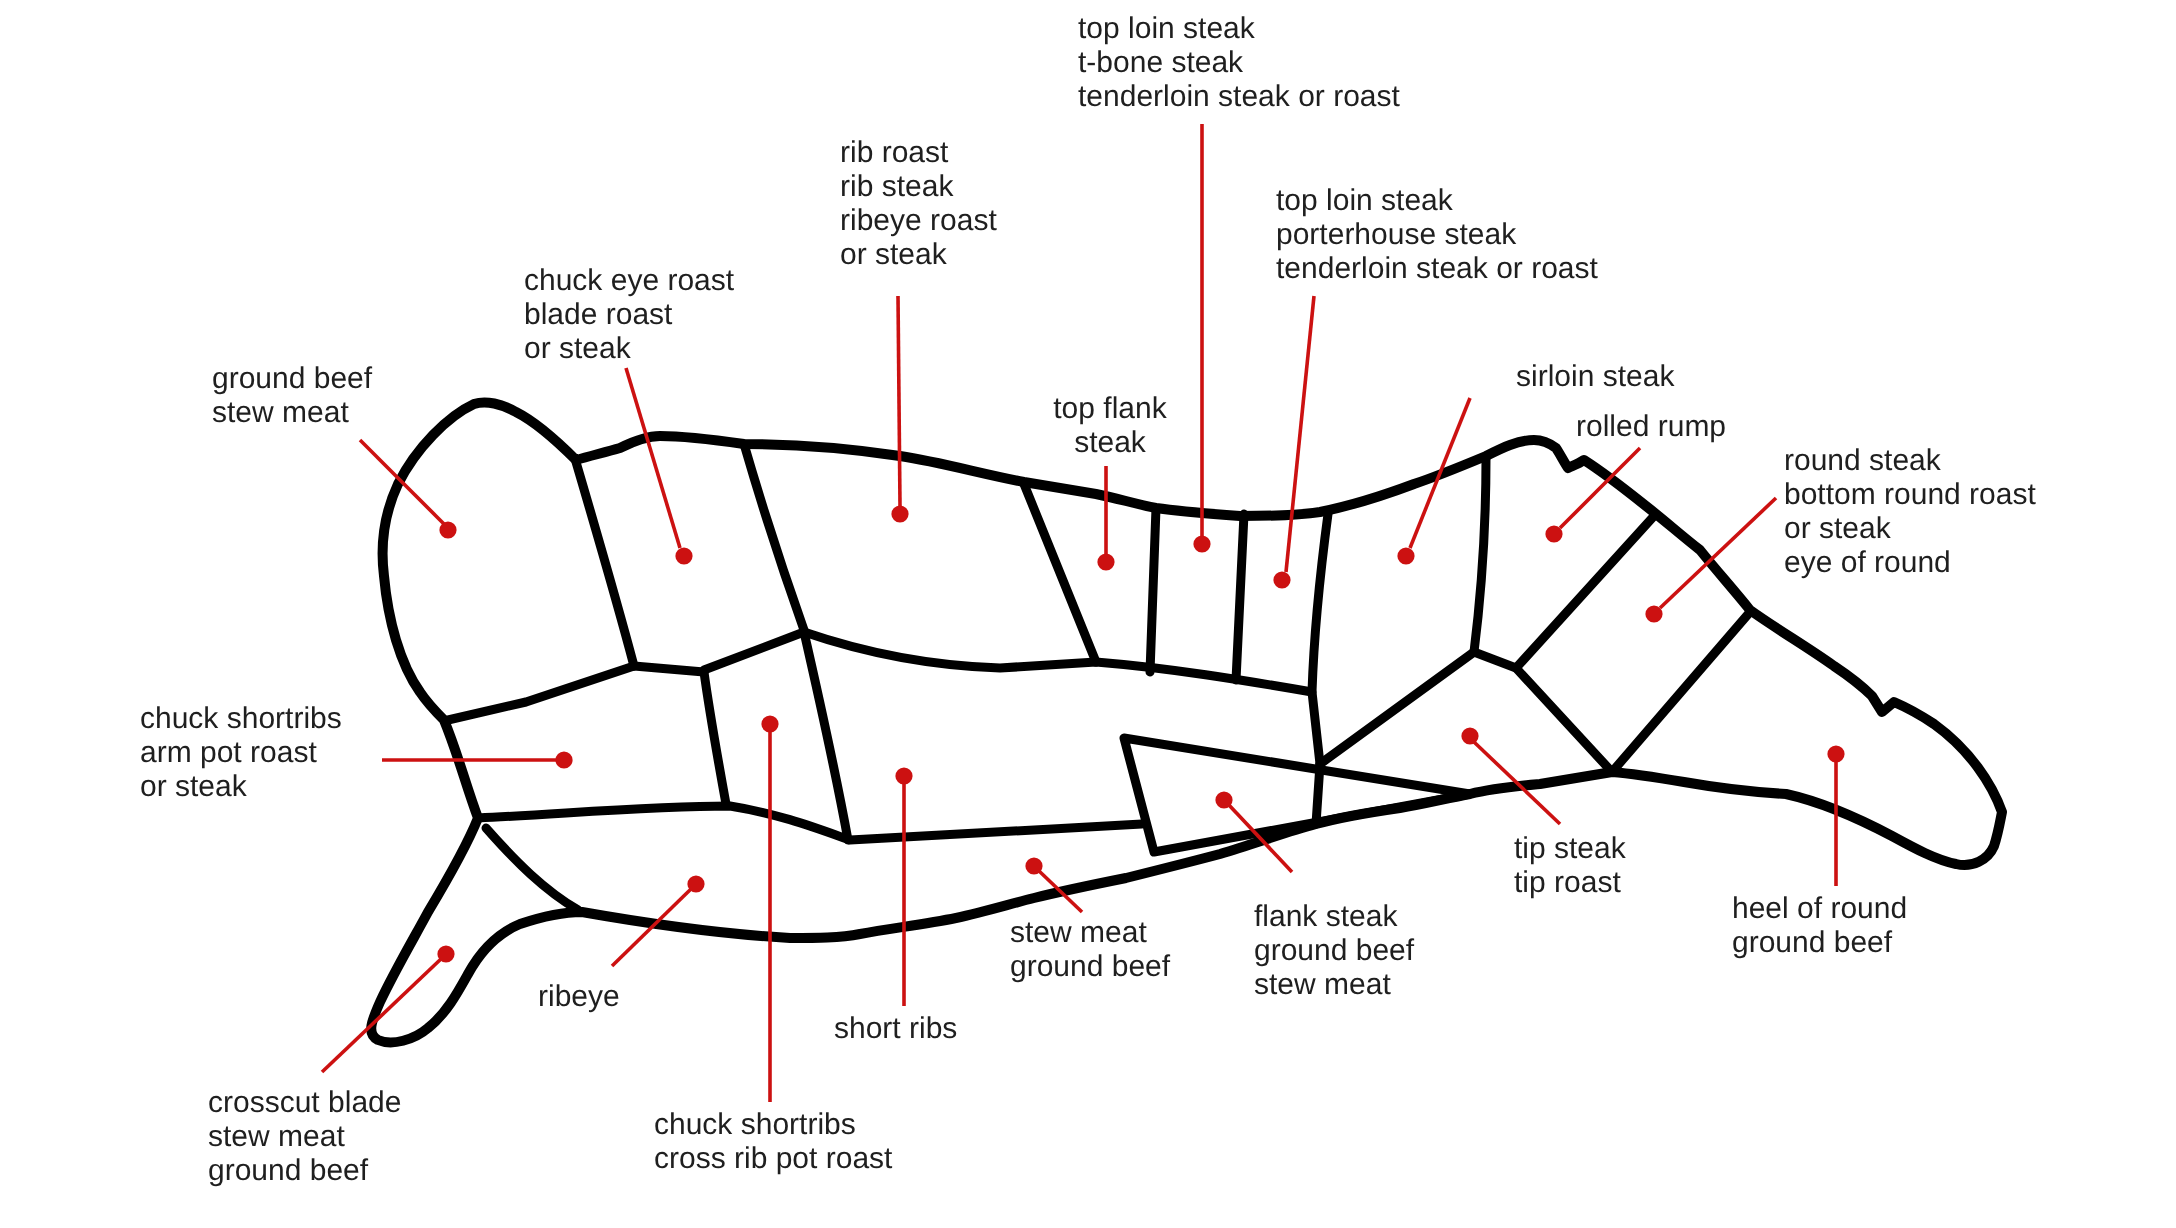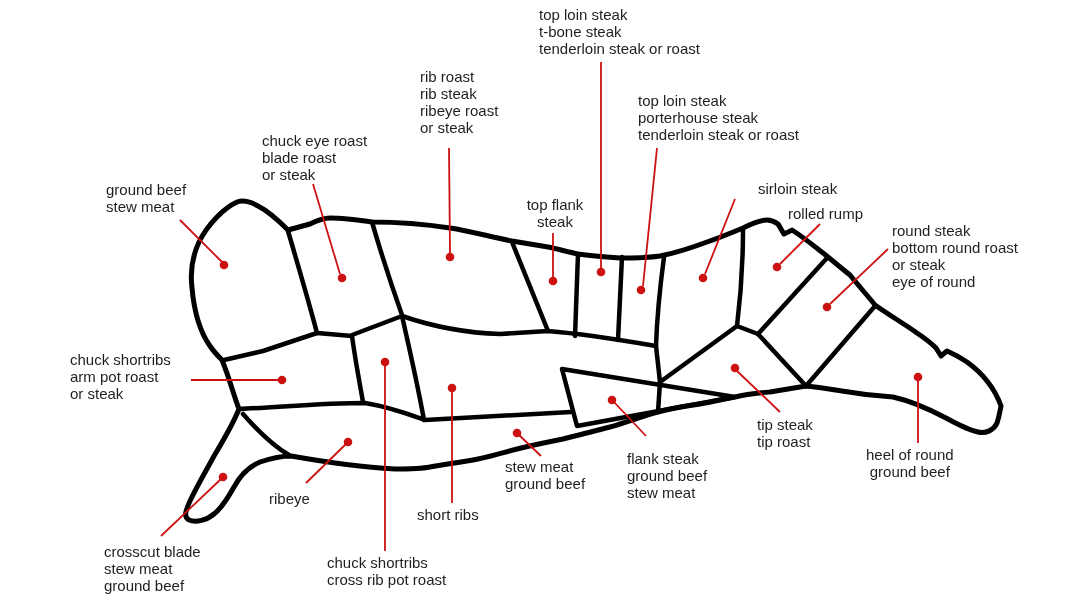--- a/index.html
+++ b/index.html
@@ -167,21 +167,21 @@
       <div class="cut-label" style="left: 788px; top: 205px;">rolled rump</div>
       <div class="cut-label" style="left: 892px; top: 222px;">round steak
 bottom round roast
 or steak
 eye of round</div>
       <div class="cut-label" style="left: 70px; top: 351px;">chuck shortribs
 arm pot roast
 or steak</div>
       <div class="cut-label" style="left: 757px; top: 416px;">tip steak
 tip roast</div>
-      <div class="cut-label" style="left: 866px; top: 446px; text-align: center;">heel of round
+      <div class="cut-label" style="left: 866px; top: 446px;">heel of round
 ground beef</div>
       <div class="cut-label" style="left: 627px; top: 450px;">flank steak
 ground beef
 stew meat</div>
       <div class="cut-label" style="left: 505px; top: 458px;">stew meat
 ground beef</div>
       <div class="cut-label" style="left: 417px; top: 506px; text-align: center;">short ribs</div>
       <div class="cut-label" style="left: 327px; top: 554px;">chuck shortribs
 cross rib pot roast</div>
       <div class="cut-label" style="left: 269px; top: 490px;">ribeye</div>

